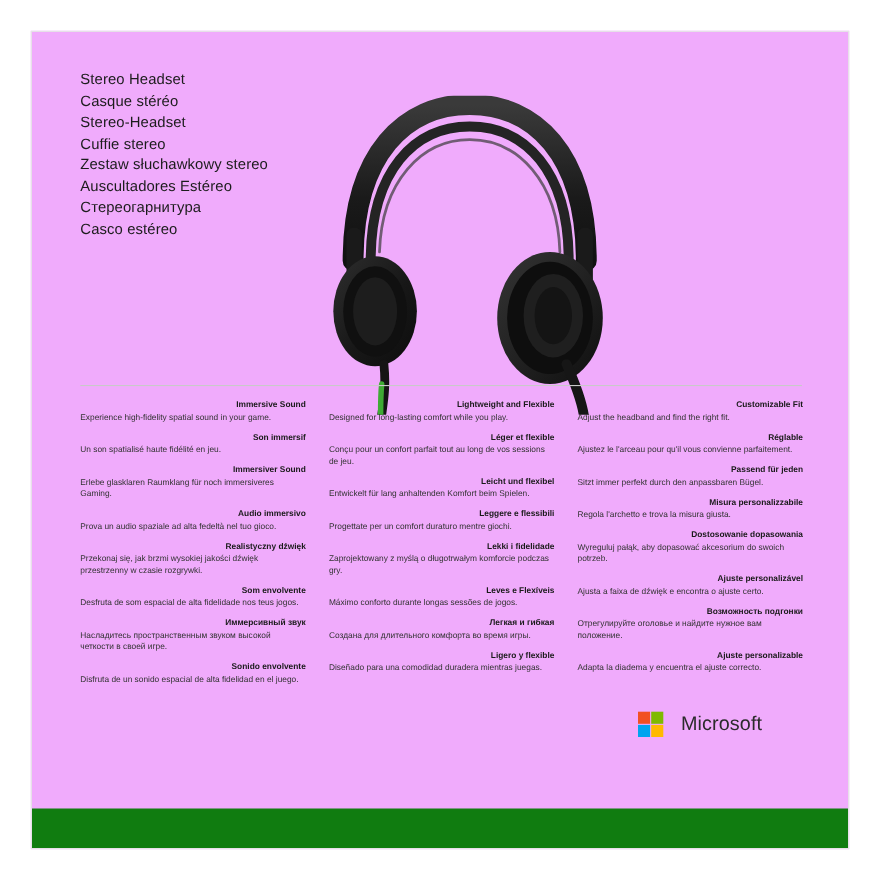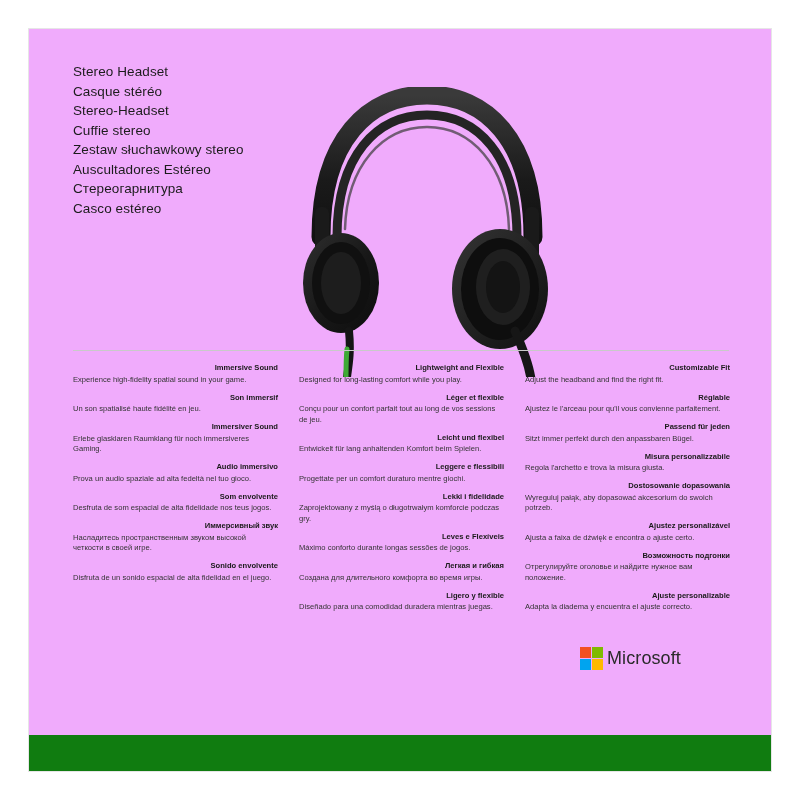--- a/index.html
+++ b/index.html
@@ -111,21 +111,21 @@
   .ms-grid {
     width: 23px;
     height: 23px;
     display: grid;
     grid-template-columns: 11px 11px;
     grid-template-rows: 11px 11px;
     gap: 1px;
   }
   .ms-sq { width: 11px; height: 11px; }
   .ms-name {
-    margin-left: 4px;
+    margin-left: 16px;
     font-size: 18px;
     color: #2b2b2b;
     letter-spacing: 0.1px;
   }
 </style>
 </head>
 <body>
 
 <div class="page">
   <div class="box">
@@ -199,20 +199,24 @@
           </div>
         <div class="feat">
             <div class="feat-h">Immersiver Sound</div>
             <div class="feat-b">Erlebe glasklaren Raumklang für noch immersiveres Gaming.</div>
           </div>
         <div class="feat">
             <div class="feat-h">Audio immersivo</div>
             <div class="feat-b">Prova un audio spaziale ad alta fedeltà nel tuo gioco.</div>
           </div>
         <div class="feat">
+            <div class="feat-h">Realistyczny dźwięk</div>
+            <div class="feat-b">Przekonaj się, jak brzmi wysokiej jakości dźwięk przestrzenny w czasie rozgrywki.</div>
+          </div>
+        <div class="feat">
             <div class="feat-h">Som envolvente</div>
             <div class="feat-b">Desfruta de som espacial de alta fidelidade nos teus jogos.</div>
           </div>
         <div class="feat">
             <div class="feat-h">Иммерсивный звук</div>
             <div class="feat-b">Насладитесь пространственным звуком высокой четкости в своей игре.</div>
           </div>
         <div class="feat">
             <div class="feat-h">Sonido envolvente</div>
             <div class="feat-b">Disfruta de un sonido espacial de alta fidelidad en el juego.</div>
@@ -269,21 +273,21 @@
           </div>
         <div class="feat">
             <div class="feat-h">Misura personalizzabile</div>
             <div class="feat-b">Regola l'archetto e trova la misura giusta.</div>
           </div>
         <div class="feat">
             <div class="feat-h">Dostosowanie dopasowania</div>
             <div class="feat-b">Wyreguluj pałąk, aby dopasować akcesorium do swoich potrzeb.</div>
           </div>
         <div class="feat">
-            <div class="feat-h">Ajustez personalizável</div>
+            <div class="feat-h">Ajuste personalizável</div>
             <div class="feat-b">Ajusta a faixa de dźwięk e encontra o ajuste certo.</div>
           </div>
         <div class="feat">
             <div class="feat-h">Возможность подгонки</div>
             <div class="feat-b">Отрегулируйте оголовье и найдите нужное вам положение.</div>
           </div>
         <div class="feat">
             <div class="feat-h">Ajuste personalizable</div>
             <div class="feat-b">Adapta la diadema y encuentra el ajuste correcto.</div>
           </div>

